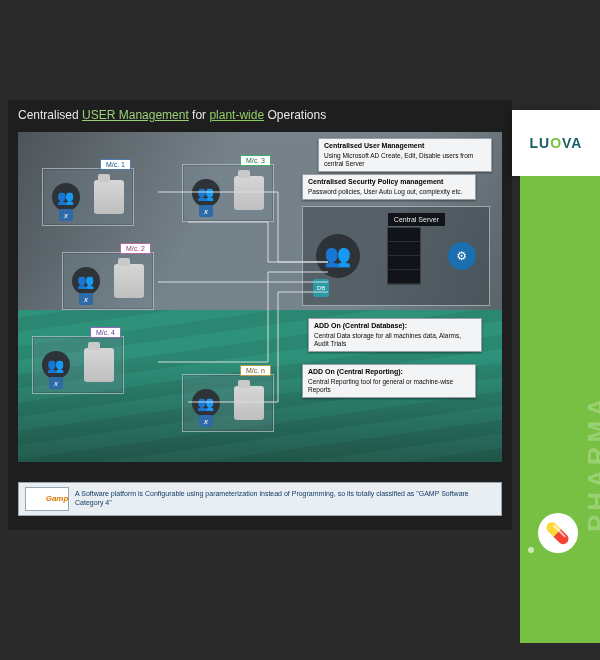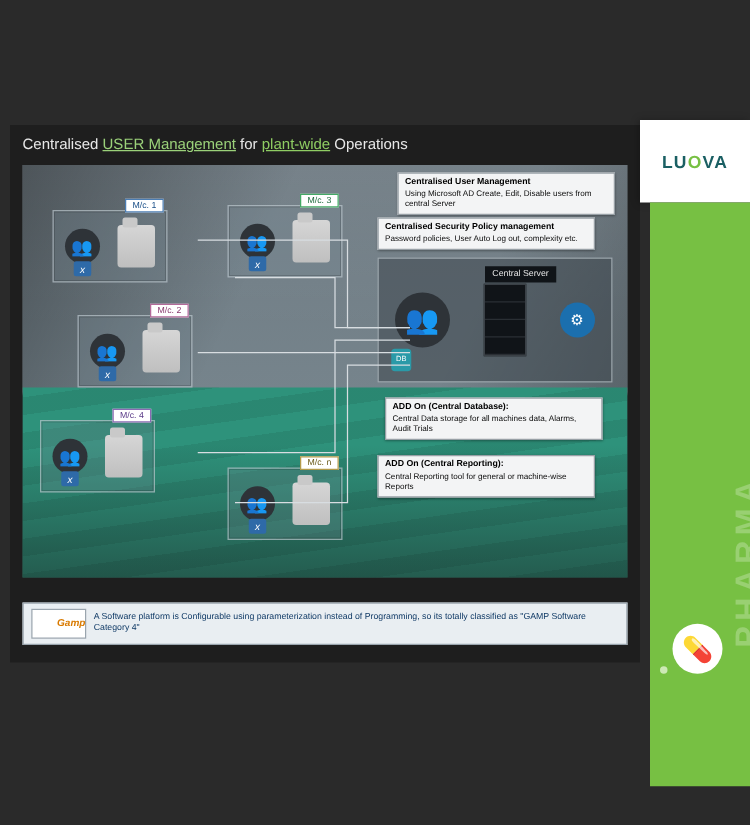--- a/index.html
+++ b/index.html
@@ -111,21 +111,21 @@
   .foot .badge {
     width:44px; height:24px; margin-right:6px;
     display:flex;align-items:center;justify-content:center;
     font-size:8px; font-weight:bold; color:#0b3a66;
     background:#fff; border:1px solid #9aa5ae;
   }
   .foot .badge.orange{ color:#d97a00; font-style:italic;padding-left:20px;}
   .foot .badge small{display:block;font-size:5px;font-weight:normal;color:#333;}
 
   
-  .overlay { position:absolute; right:0; top:0; width:90px; height:629px; }
+  .overlay { position:absolute; right:0; top:14px; width:90px; height:629px; }
   .logo-card {
     position:absolute; right:0; top:96px; width:88px; height:66px;
     background:#fff; display:flex; align-items:center; justify-content:center;
     box-shadow: -2px 0 6px rgba(0,0,0,0.25);
   }
   .logo-card .logotext{ font-size:14px; font-weight:600; color:#1a5f63; letter-spacing:1px;}
   .logo-card .logotext .o{ color:#77c043; }
   .greenbar {
     position:absolute; right:0; top:162px; width:80px; bottom:0;
     background:#77c043;

